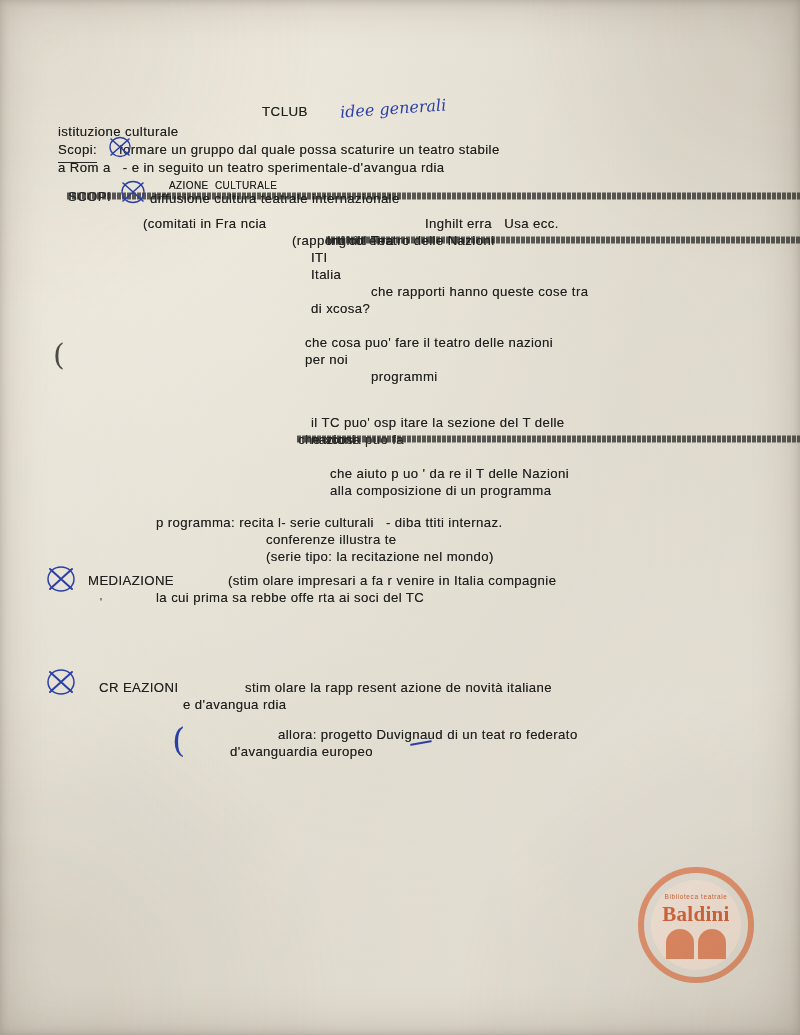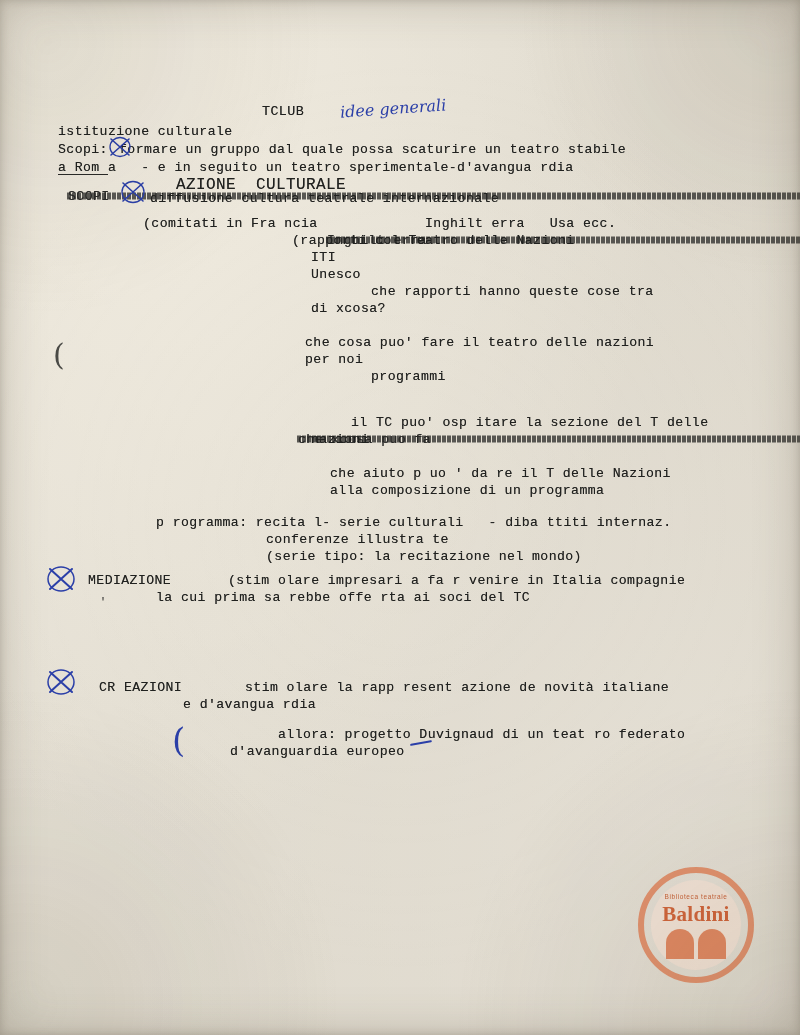--- a/index.html
+++ b/index.html
@@ -41,21 +41,21 @@
   .edge-shadow {
     position: absolute;
     inset: 0;
     pointer-events: none;
     box-shadow: inset 0 0 46px rgba(90,80,60,0.28), inset 0 0 10px rgba(60,50,35,0.22);
   }
   
   .typed {
     position: absolute;
     color: #20211f;
-    font-family: Liberation Mono, monospace;
+    font-family: Liberation Sans, sans-serif;
     font-size: 13.2px;
     line-height: 17px;
     letter-spacing: 0.4px;
     white-space: pre;
     text-shadow: 0 0 0.6px rgba(30,30,30,0.55);
   }
   .typed.faint { color: #55544f; }
   .typed.strike { position: relative; color: #2a2a28; }
   .typed.strike::after {
     content: "";
@@ -63,21 +63,21 @@
     left: -1px; right: -1px;
     top: 48%;
     height: 7px;
     background-image: repeating-linear-gradient(90deg,
       rgba(40,40,38,0.75) 0px, rgba(40,40,38,0.75) 4px,
       rgba(40,40,38,0) 4px, rgba(40,40,38,0) 5px);
     transform: translateY(-50%);
   }
   .typed.underline {
     border-bottom: 1px solid #2a2a28;
-    padding-bottom: 16px;
+    padding-bottom: 4px;
   }
   
   .ink {
     position: absolute;
     color: #2b3fa8;
     font-family: "DejaVu Serif", serif;
     font-style: italic;
     font-size: 16px;
     white-space: pre;
     transform: rotate(-4deg);
@@ -176,41 +176,41 @@
   <div class="ink" style="left:340px; top:99px;">idee generali</div>
 
   <div class="typed" style="left:58px; top:123px;">istituzione culturale</div>
 
   <div class="typed underline" style="left:58px; top:141px;">Scopi:</div>
   <div class="typed" style="left:119px; top:141px;">formare un gruppo dal quale possa scaturire un teatro stabile</div>
 
   <div class="typed" style="left:58px; top:159px;">a Rom a   - e in seguito un teatro sperimentale-d'avangua rdia</div>
 
   <div class="typed strike" style="left:68px; top:188px;">SCOPI</div>
-  <div class="typed" style="left:176px; top:177px; font-size:16px;">AZIONE  CULTURALE</div>
+  <div class="typed" style="left:169px; top:177px; font-size:10px;">AZIONE  CULTURALE</div>
   <div class="typed" style="left:150px; top:190px;">diffusione cultura teatrale internazionale</div>
 
   <div class="typed" style="left:143px; top:215px;">(comitati in Fra ncia</div>
   <div class="typed strike" style="left:327px; top:215px;">Inghilt erra</div>
   <div class="typed" style="left:425px; top:215px;">Inghilt erra   Usa ecc.</div>
 
   <div class="typed" style="left:292px; top:232px;">(rapporti col Teatro delle Nazioni</div>
   <div class="typed" style="left:311px; top:249px;">ITI</div>
-  <div class="typed" style="left:311px; top:266px;">Unesco</div>
+  <div class="typed" style="left:311px; top:266px;">Italia</div>
 
   <div class="typed" style="left:371px; top:283px;">che rapporti hanno queste cose tra</div>
   <div class="typed" style="left:311px; top:300px;">di xcosa?</div>
 
   <div class="typed" style="left:305px; top:334px;">che cosa puo' fare il teatro delle nazioni</div>
   <div class="typed" style="left:305px; top:351px;">per noi</div>
   <div class="typed" style="left:371px; top:368px;">programmi</div>
 
   <div class="typed strike" style="left:298px; top:397px;">che xcosa puo fa</div>
 
-  <div class="typed" style="left:311px; top:414px;margin-left:40px;">il TC puo' osp itare la sezione del T delle</div>
+  <div class="typed" style="left:311px; top:414px;">il TC puo' osp itare la sezione del T delle</div>
   <div class="typed" style="left:311px; top:431px;">nazioni</div>
 
   <div class="typed" style="left:330px; top:482px;">alla composizione di un programma</div>
   <div class="typed" style="left:330px; top:465px;">che aiuto p uo ' da re il T delle Nazioni</div>
 
   <div class="typed" style="left:156px; top:514px;">p rogramma: recita l- serie culturali   - diba ttiti internaz.</div>
   <div class="typed" style="left:266px; top:531px;">conferenze illustra te</div>
   <div class="typed" style="left:266px; top:548px;">(serie tipo: la recitazione nel mondo)</div>
 
   <div class="typed" style="left:88px; top:572px;">MEDIAZIONE</div>

